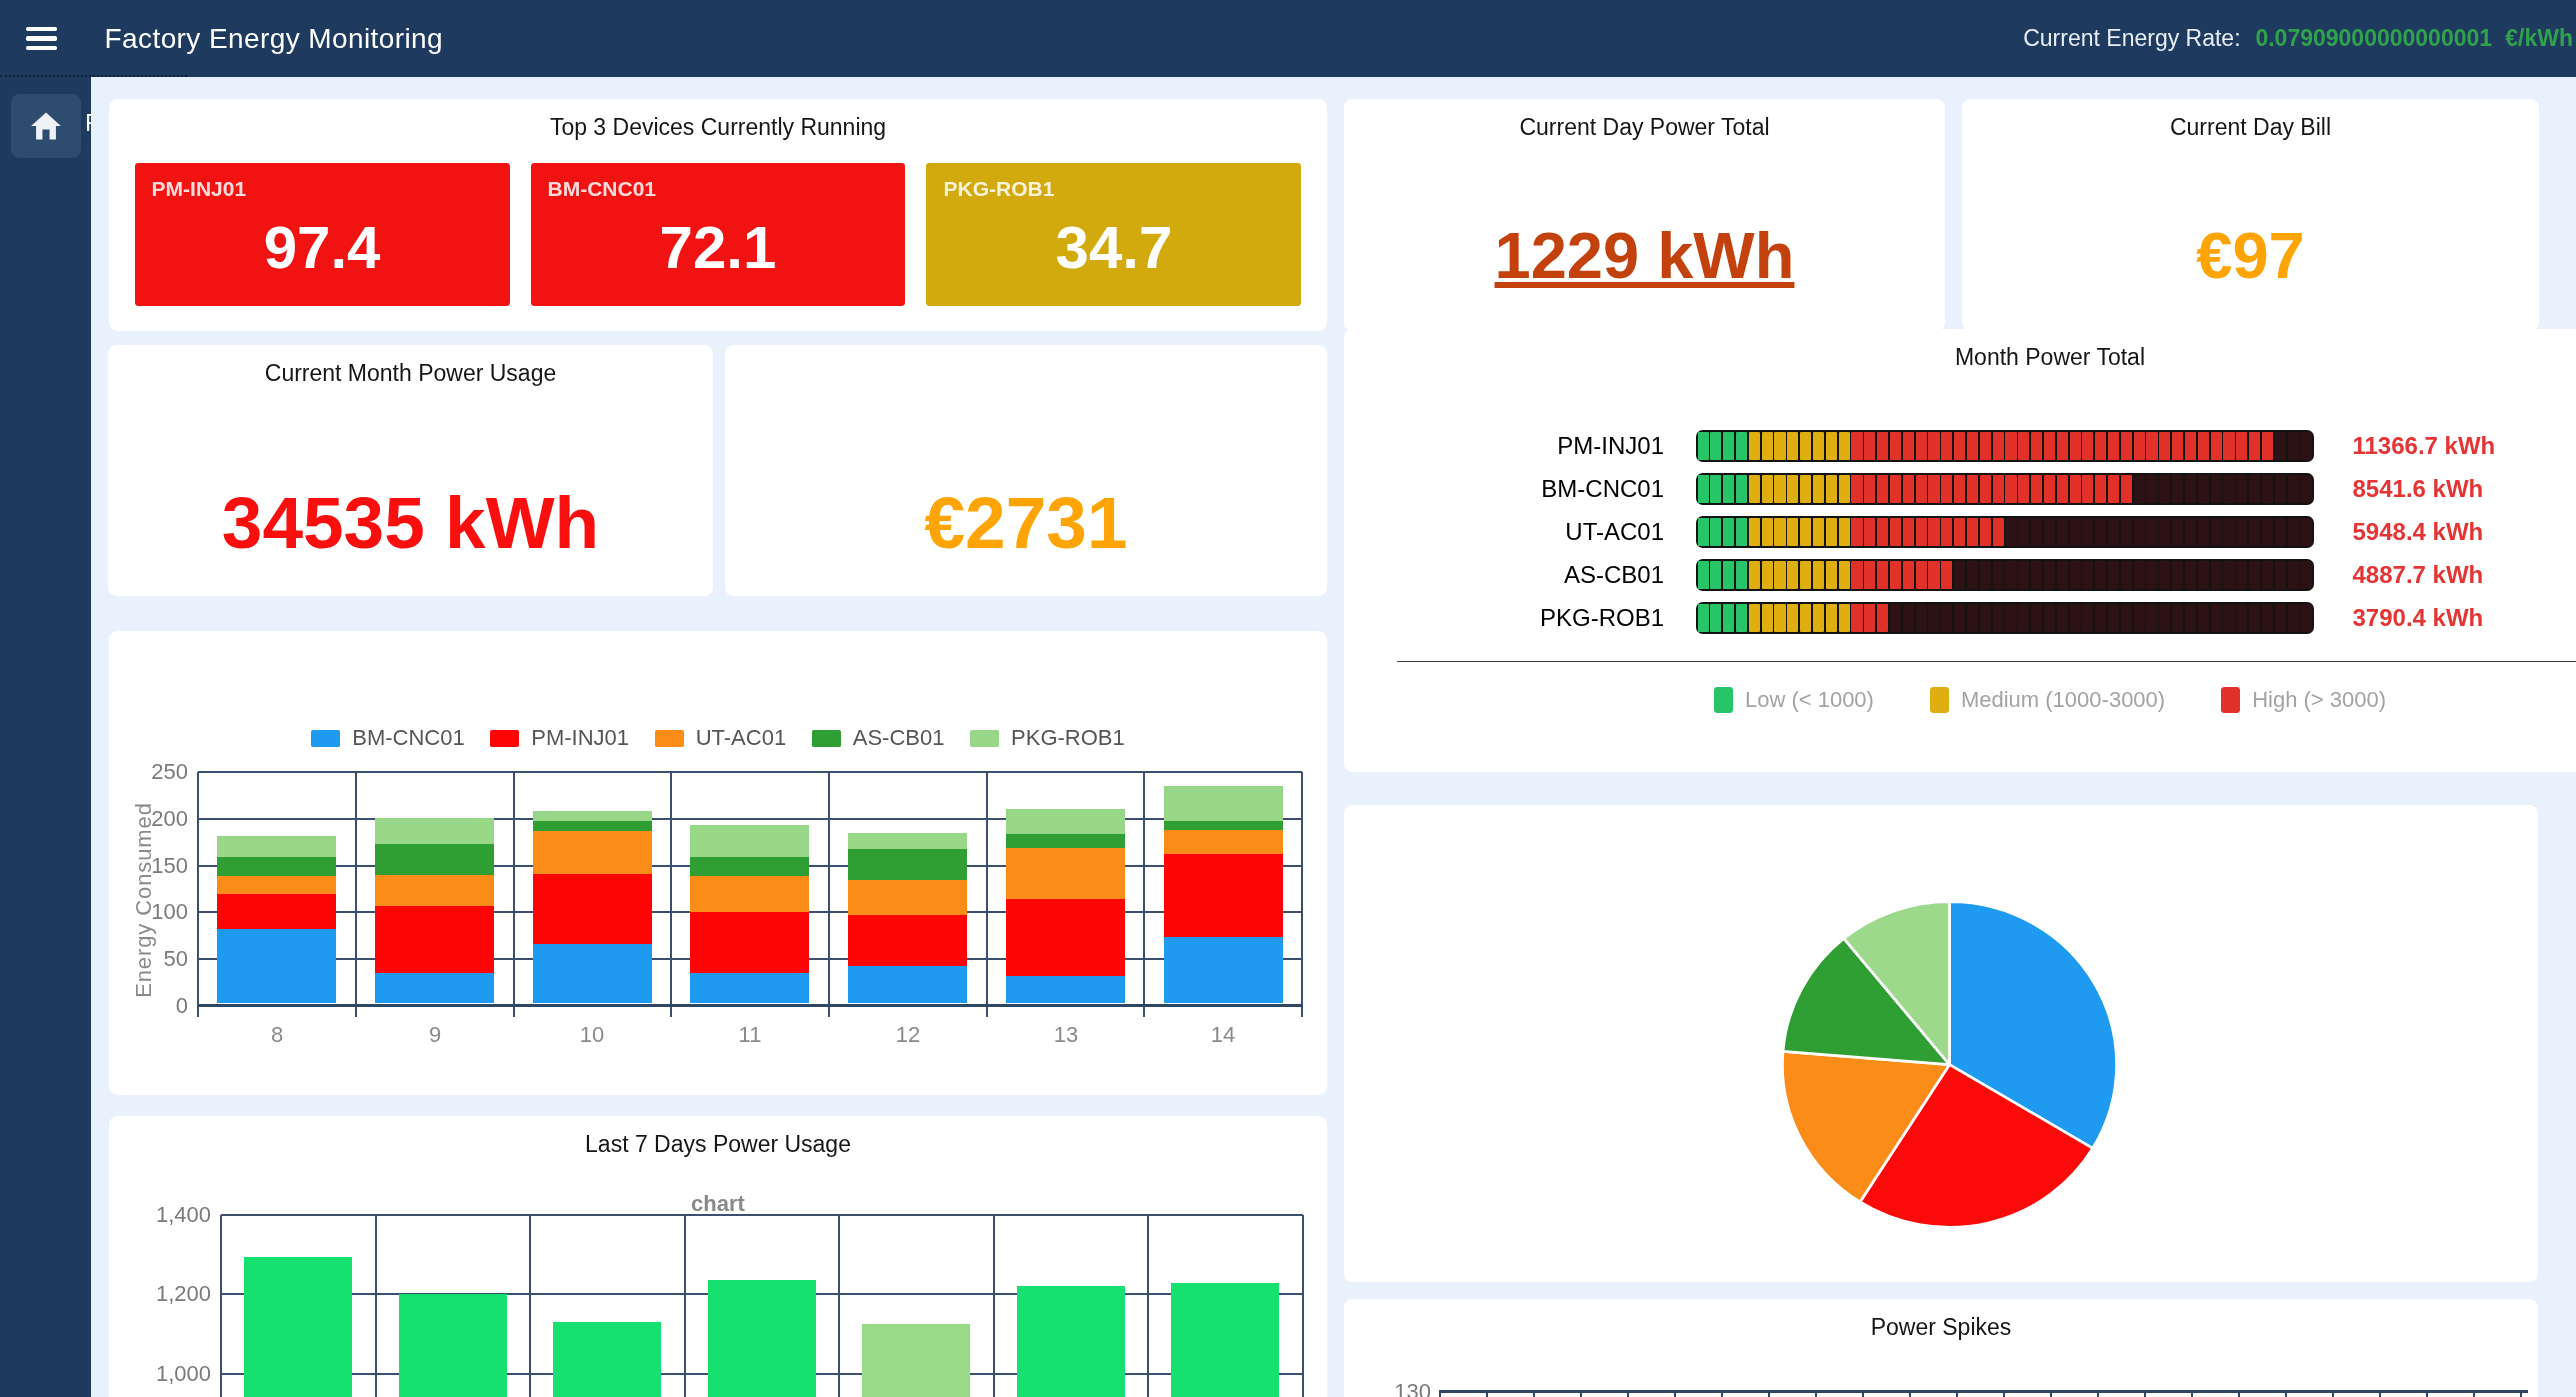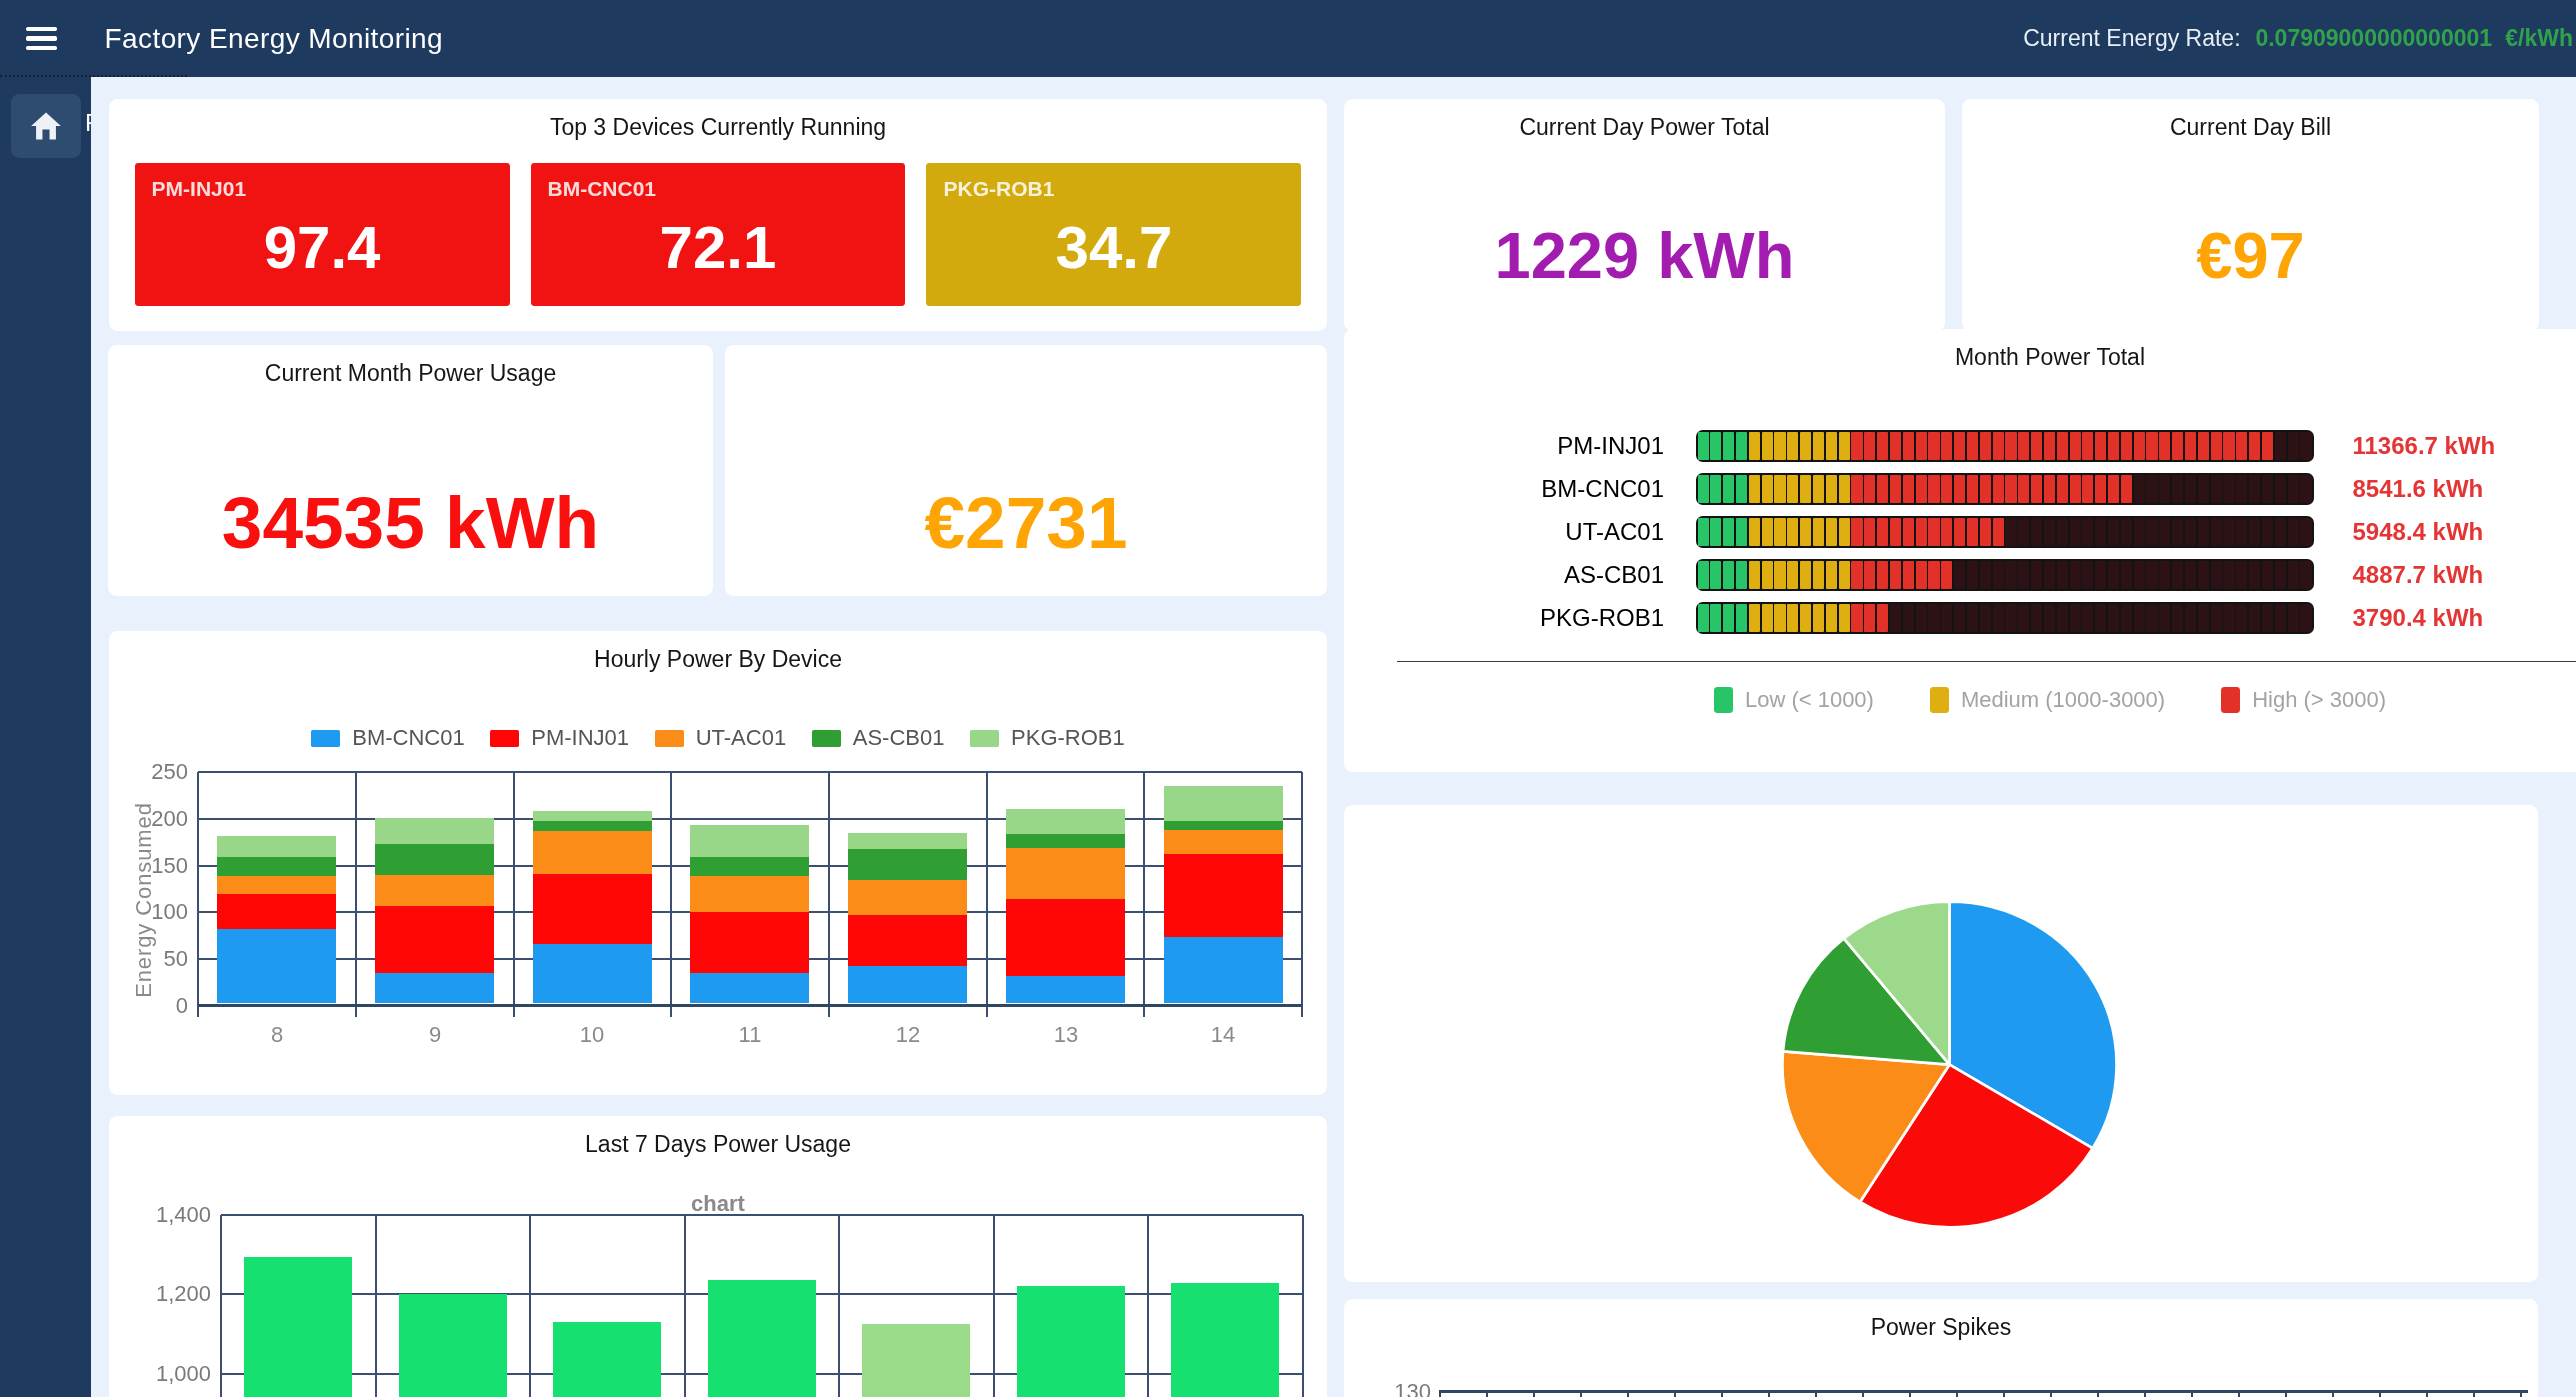--- a/index.html
+++ b/index.html
@@ -149,21 +149,21 @@
         </div>
         <div class="tile" style="background-color: rgb(211, 170, 14);">
           <div class="tile-name">PKG-ROB1</div>
           <div class="tile-value">34.7</div>
         </div>
       </div>
     </div>
 
     <div class="card card-daytot">
       <div class="card-title">Current Day Power Total</div>
-      <div class="big-value val-day" style="color: #a21caf;">1229 kWh</div>
+      <div class="big-value val-day" style="color: #c2410c; text-decoration: underline;">1229 kWh</div>
     </div>
 
     <div class="card card-daybil">
       <div class="card-title">Current Day Bill</div>
       <div class="big-value val-day" style="color: rgb(255, 164, 5);">€97</div>
     </div>
 
     <div class="card card-musage">
       <div class="card-title">Current Month Power Usage</div>
       <div class="big-value val-month" style="color: rgb(250, 15, 15);">34535 kWh</div>
@@ -458,21 +458,20 @@
             <div class="lg-label">Medium (1000-3000)</div>
           </div>
           <div class="lg-item">
             <div class="lg-swatch" style="background: rgb(226, 49, 40);"></div>
             <div class="lg-label">High (&gt; 3000)</div>
           </div>
         </div>
     </div>
 
     <div class="card card-hourly">
-      <div class="card-title">Hourly Power By Device</div>
       <div class="h-legend">
           <div class="lg-item">
             <div class="lg-swatch" style="background: rgb(30, 154, 241);"></div>
             <div class="lg-label">BM-CNC01</div>
           </div>
           <div class="lg-item">
             <div class="lg-swatch" style="background: rgb(254, 6, 6);"></div>
             <div class="lg-label">PM-INJ01</div>
           </div>
           <div class="lg-item">

